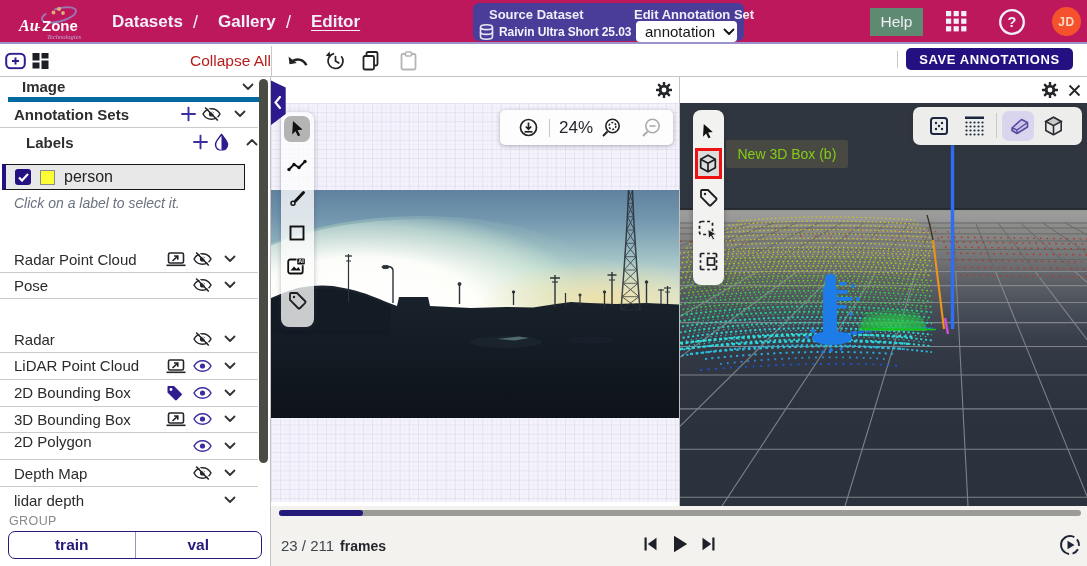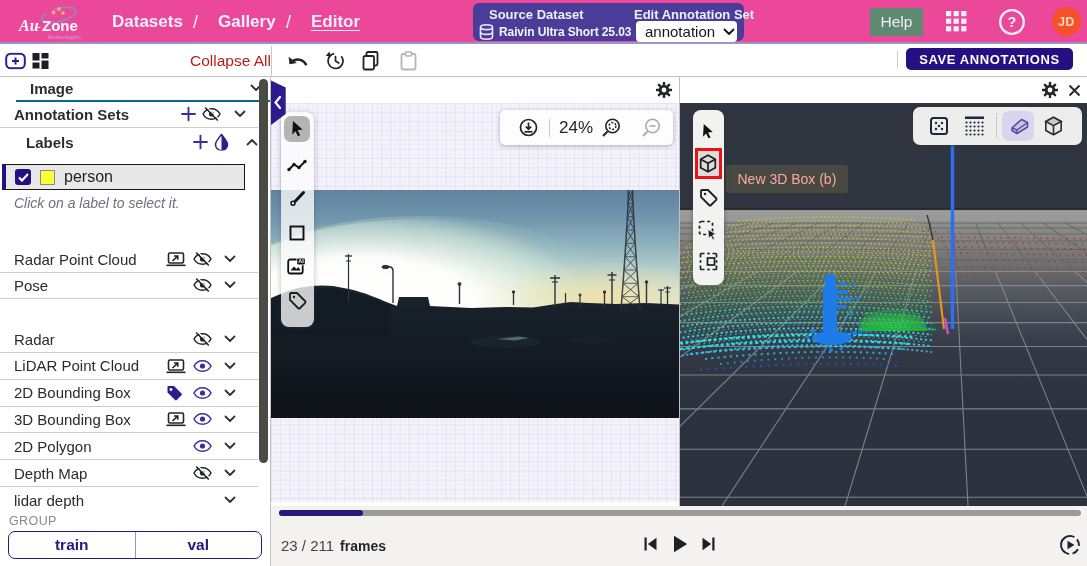--- a/index.html
+++ b/index.html
@@ -1,17 +1,17 @@
 <!DOCTYPE html>
 <html><head><meta charset="utf-8">
 <style>
 * { margin:0; padding:0; box-sizing:border-box; }
 html,body { width:1087px; height:566px; overflow:hidden; font-family:"Liberation Sans", sans-serif; background:#fff; }
 svg { display:block; }
-.nav { position:absolute; left:0; top:0; width:1087px; height:44px; background:#ec4899; border-bottom:2px solid #9b93cc; }
+.nav { position:absolute; left:0; top:0; width:1087px; height:44px; background:#be185d; border-bottom:2px solid #9b93cc; }
 .nav .logo { position:absolute; left:17px; top:3px; }
 .nl { position:absolute; top:0; height:44px; display:flex; align-items:center; color:#f1effa; font-size:17px; font-weight:bold; }
 .chip { position:absolute; left:473px; top:3px; width:271px; height:38px; background:#4a3d99; border-radius:6px; }
 .chip .c1 { position:absolute; left:16px; top:4px; font-size:13px; font-weight:bold; color:#efedf8; white-space:nowrap; }
 .chip .c1b { position:absolute; left:6px; top:21px; display:flex; align-items:center; gap:5px; font-size:12px; font-weight:bold; color:#f4f2fa; white-space:nowrap; letter-spacing:-0.1px; }
 .chip .c2 { position:absolute; left:161px; top:4px; font-size:13px; font-weight:bold; color:#efedf8; white-space:nowrap; }
 .chip .sel { position:absolute; left:163px; top:18px; width:101px; height:21px; background:#fff; border-radius:4px; display:flex; align-items:center; font-size:15px; color:#17181c; padding-left:9px; gap:8px; }
 .helpbtn { position:absolute; left:870px; top:8px; width:53px; height:28px; background:#5d8a70; color:#f0eef8; border-radius:0; font-size:15.5px; display:flex; align-items:center; justify-content:center; }
 .navic { position:absolute; top:11px; }
 .jd { position:absolute; left:1052px; top:7px; width:29px; height:29px; border-radius:50%; background:#f4512c; color:#fbd9c0; font-size:12px; font-weight:bold; display:flex; align-items:center; justify-content:center; letter-spacing:0.5px; }
@@ -49,21 +49,21 @@
 .ltool .cell { position:absolute; left:0; width:33px; height:33px; display:flex; align-items:center; justify-content:center; }
 .selcell { position:absolute; left:3.5px; top:4px; width:26px; height:26px; background:#b4b4b4; border-radius:7px; }
 .zoombox { position:absolute; left:229px; top:7px; width:173px; height:35px; background:#fdfdfe; border-radius:5px; box-shadow:0 1px 4px rgba(60,60,90,0.4); display:flex; align-items:center; }
 .zoombox .pct { font-size:17px; color:#25262a; }
 .lgear { position:absolute; left:385px; top:5px; }
 .rpane { position:absolute; left:408px; top:0; width:409px; height:429px; background:#fff; border-left:1px solid #c0c0c0; }
 .rscene { position:absolute; left:0px; top:26px; width:408px; height:403px; overflow:hidden; }
 .rtool { position:absolute; left:12.5px; top:7px; width:31px; height:175px; background:#f2f2f0; border-radius:8px; box-shadow:0 1px 5px rgba(40,40,50,0.45); }
 .rtool .cell { position:absolute; left:0; width:31px; height:31px; display:flex; align-items:center; justify-content:center; }
 .redsel { position:absolute; left:2px; top:37.5px; width:27px; height:31px; background:#dcdcda; border:3.5px solid #ee1111; display:flex; align-items:center; justify-content:center; }
-.tooltip { position:absolute; left:45.5px; top:62px; height:27.5px; background:rgba(74,74,67,0.93); color:#fca5a5; font-size:14px; display:flex; align-items:center; padding:0 12px; border-radius:2px; white-space:nowrap; }
+.tooltip { position:absolute; left:45.5px; top:37px; height:27.5px; background:rgba(74,74,67,0.93); color:#84cc16; font-size:14px; display:flex; align-items:center; padding:0 12px; border-radius:2px; white-space:nowrap; }
 .rtbar { position:absolute; left:233px; top:4px; width:168.5px; height:37.5px; background:#ededeb; border-radius:7px; box-shadow:0 1px 4px rgba(40,40,50,0.4); }
 .rtbar .cell { position:absolute; top:50%; transform:translateY(-50%); }
 .prismsel { position:absolute; left:88.5px; top:4px; width:32px; height:29.5px; background:#d9d5ee; border-radius:7px; }
 .rgear { position:absolute; left:362px; top:5px; }
 .rclose { position:absolute; left:388px; top:7px; }
 .bbar { position:absolute; left:0; top:429px; width:817px; height:60px; background:#f3f2ee; }
 .track { position:absolute; left:8px; top:4px; width:802px; height:5.5px; background:#9b9b98; border-radius:3px; }
 .track .fill { position:absolute; left:0; top:0; width:84px; height:5.5px; background:#241a7a; border-radius:3px; }
 .frames { position:absolute; left:10px; top:31px; font-size:15px; color:#3f454d; }
 .frames b { font-size:14px; color:#22262c; margin-left:6px; }
@@ -171,21 +171,21 @@
   <span class="ic" style="left:400px">
       <svg width="17" height="20" viewBox="0 0 17 20">
         <rect x="1.5" y="3" width="14" height="15.5" rx="1.5" fill="none" stroke="#b5b5b5" stroke-width="1.8"></rect>
         <rect x="5.5" y="1" width="6" height="4" rx="1" fill="#fff" stroke="#b5b5b5" stroke-width="1.6"></rect>
       </svg>
     </span>
   <span class="vdiv" style="left:897px;top:5px;height:17px"></span>
   <span class="savebtn">SAVE ANNOTATIONS</span>
 </div>
 <div class="sidebar">
-  <div style="position:absolute;left:16px;top:0px;width:258px;height:24.5px;border-bottom:2px solid #0369a1;display:flex;align-items:center;padding-left:14px">
+  <div style="position:absolute;left:8px;top:0px;width:258px;height:24.5px;border-bottom:5px solid #0369a1;display:flex;align-items:center;padding-left:14px">
       <span class="stitle">Image</span>
       <span style="position:absolute;left:234px;top:50%;transform:translateY(-50%)">
         <svg width="12" height="8" viewBox="0 0 12 8">
           <path d="M1.5,1.5 L6,6 L10.5,1.5" fill="none" stroke="#333" stroke-width="1.8" stroke-linecap="round" stroke-linejoin="round"></path>
         </svg>
       </span>
     </div>
     <div style="position:absolute;left:0;top:24.5px;width:258px;height:26.5px;border-bottom:1px solid #cbcbcb;display:flex;align-items:center;padding-left:14px">
       <span class="stitle">Annotation Sets</span>
       <span style="position:absolute;left:181px;top:50%;transform:translateY(-50%)">
@@ -346,21 +346,21 @@
           <path d="M9.5,1.2 C4.8,1.2 1.8,5 1,6.5 C1.8,8 4.8,11.8 9.5,11.8 C14.2,11.8 17.2,8 18,6.5 C17.2,5 14.2,1.2 9.5,1.2 Z" fill="none" stroke="#3b2fa0" stroke-width="1.5"></path>
           <circle cx="9.5" cy="6.5" r="2.6" fill="#3b2fa0"></circle>
         </svg>
       </span>
       <span style="position:absolute;left:224px;top:calc(50% + 0px);transform:translateY(-50%)">
         <svg width="12" height="8" viewBox="0 0 12 8">
           <path d="M1.5,1.5 L6,6 L10.5,1.5" fill="none" stroke="#333" stroke-width="1.8" stroke-linecap="round" stroke-linejoin="round"></path>
         </svg>
       </span>
     </div>
-    <div style="position:absolute;left:0;top:356.40000000000003px;width:258px;height:26.8px;border-bottom:1px solid #cbcbcb;display:flex;align-items:center;padding-left:14px">
+    <div style="position:absolute;left:0;top:356.40000000000003px;width:258px;height:26.8px;border-bottom:1px solid #cbcbcb;display:flex;padding-left:14px">
       <span class="ttxt">2D Polygon</span>
       <span style="position:absolute;left:193px;top:calc(50% + 0px);transform:translateY(-50%)">
         <svg width="19" height="13" viewBox="0 0 19 13">
           <path d="M9.5,1.2 C4.8,1.2 1.8,5 1,6.5 C1.8,8 4.8,11.8 9.5,11.8 C14.2,11.8 17.2,8 18,6.5 C17.2,5 14.2,1.2 9.5,1.2 Z" fill="none" stroke="#3b2fa0" stroke-width="1.5"></path>
           <circle cx="9.5" cy="6.5" r="2.6" fill="#3b2fa0"></circle>
         </svg>
       </span>
       <span style="position:absolute;left:224px;top:calc(50% + 0px);transform:translateY(-50%)">
         <svg width="12" height="8" viewBox="0 0 12 8">
           <path d="M1.5,1.5 L6,6 L10.5,1.5" fill="none" stroke="#333" stroke-width="1.8" stroke-linecap="round" stroke-linejoin="round"></path>

